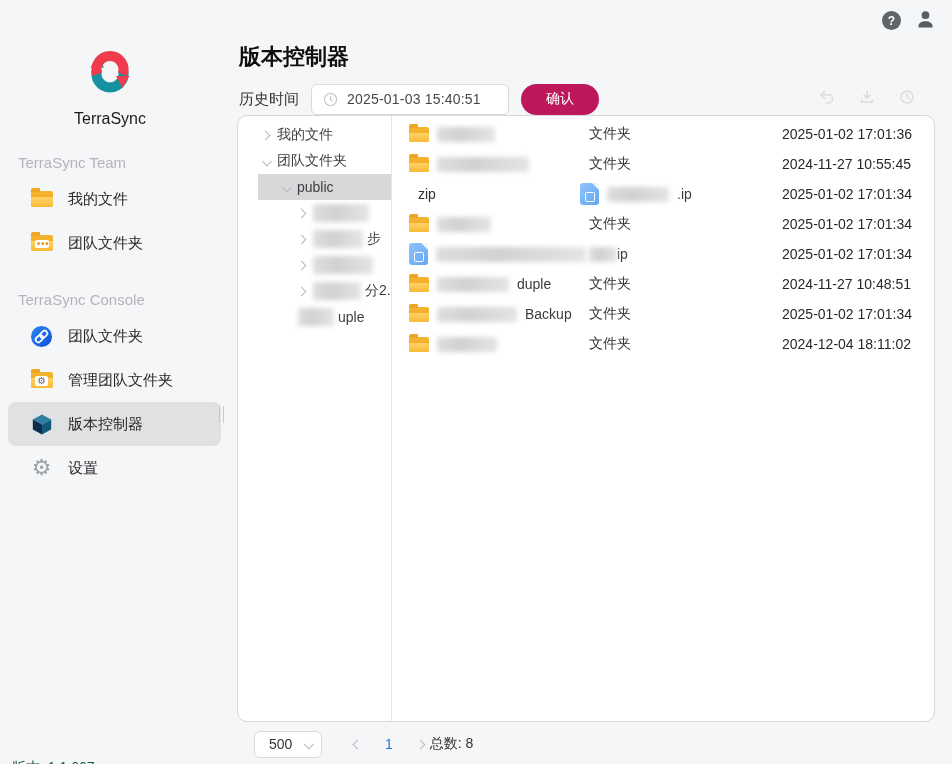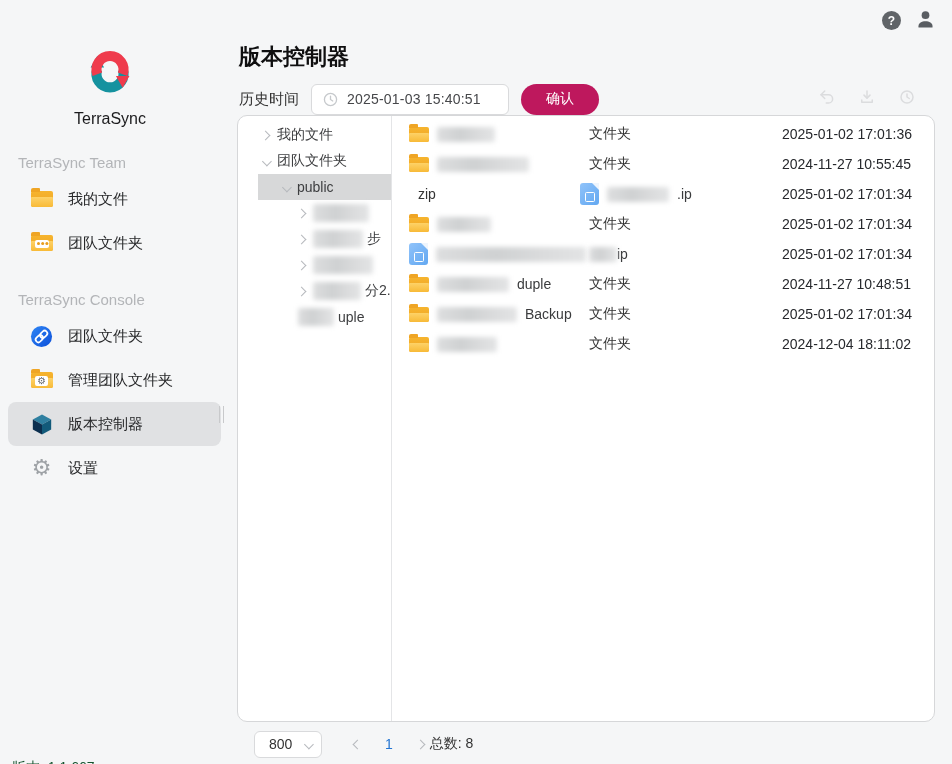--- a/index.html
+++ b/index.html
@@ -332,21 +332,21 @@
               </div>
               <div class="cell type">文件夹</div>
               <div class="cell created">2024-12-04 18:11:02</div>
             </div>
           </div>
       </div>
     </div>
 
     <div class="pagination">
       <div class="page-size">
-        <span class="val">800</span>
+        <span class="val">500</span>
         <span class="cr down"></span>
       </div>
       <span class="pg-prev">
           <span class="cr left"></span>
         </span>
       <span class="pg-num">1</span>
       <span class="pg-next">
           <span class="cr right"></span>
         </span>
       <span class="pg-total">总数: 8</span>

